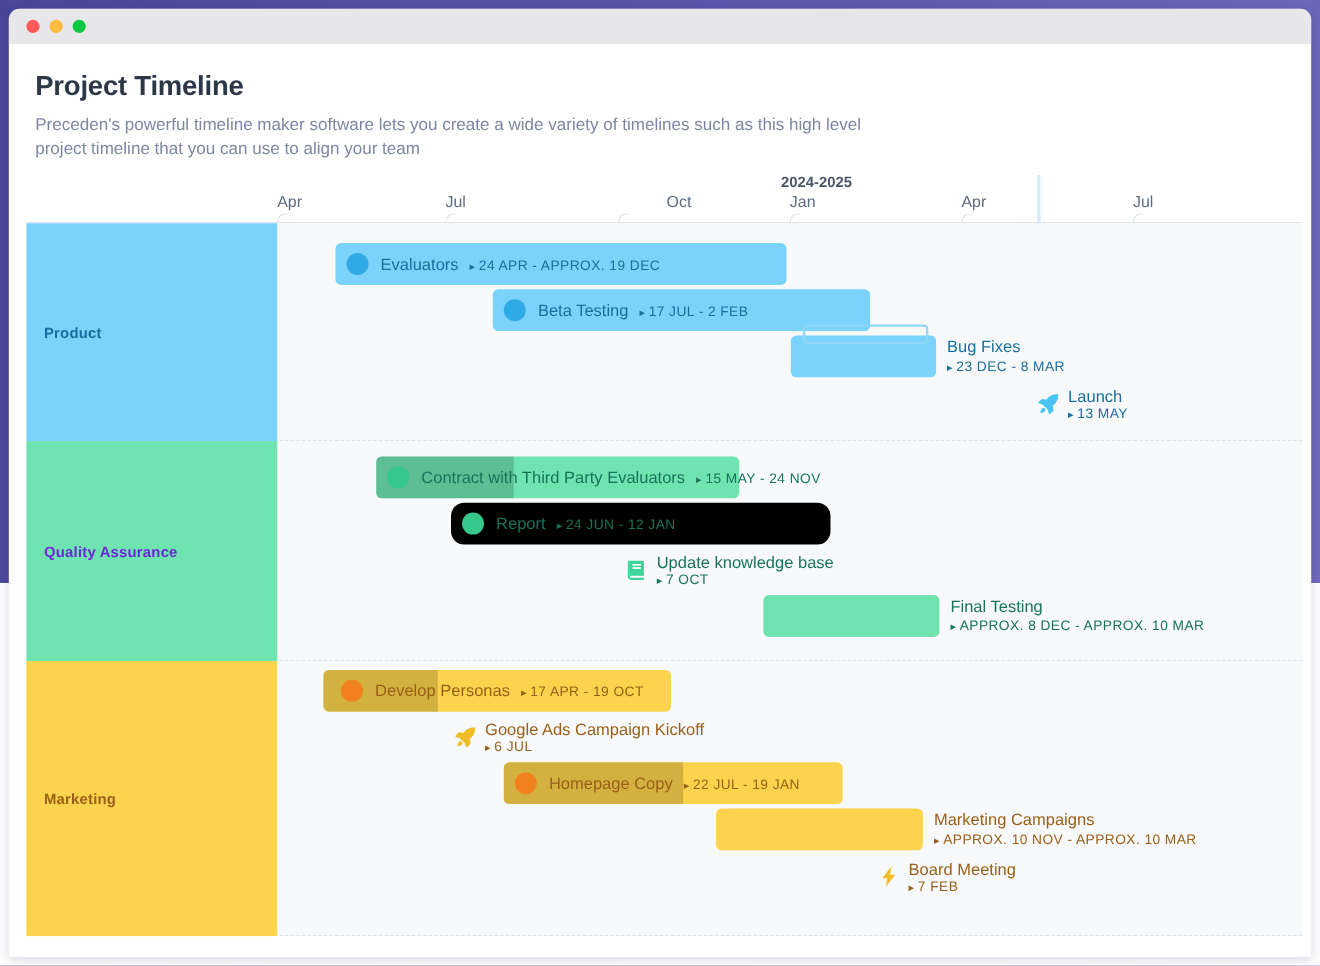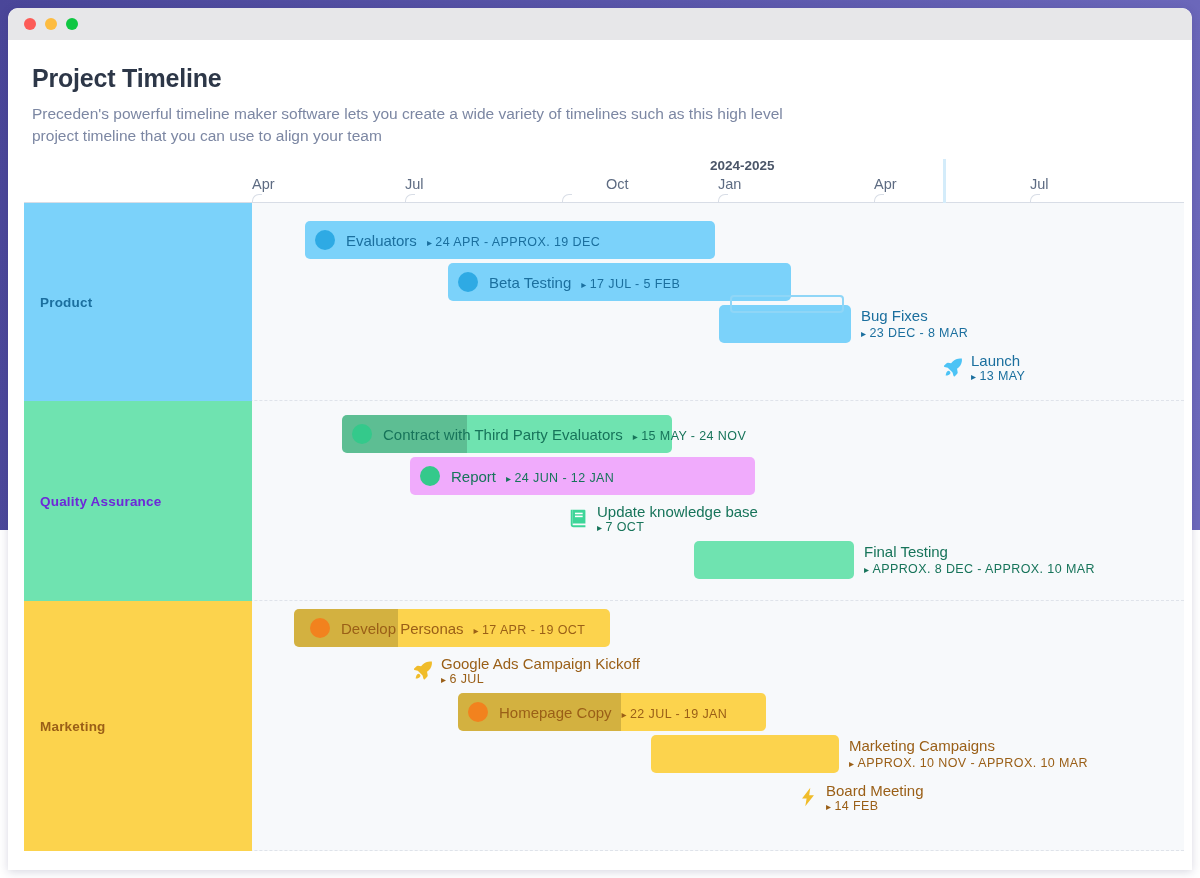--- a/index.html
+++ b/index.html
@@ -170,21 +170,21 @@
             <span class="bullet-dot" style="background: rgb(46, 170, 228);"></span>
             <span class="bar-text">
               <span class="item-name" style="color: rgb(27, 111, 158);">Evaluators</span>
               <span class="item-dates" style="color: rgb(27, 111, 158);">24 APR - APPROX. 19 DEC</span>
             </span>
           </div>
           <div class="bar" style="left: 424px; top: 60px; width: 343px; background: rgb(123, 210, 250);">
             <span class="bullet-dot" style="background: rgb(46, 170, 228);"></span>
             <span class="bar-text">
               <span class="item-name" style="color: rgb(27, 111, 158);">Beta Testing</span>
-              <span class="item-dates" style="color: rgb(27, 111, 158);">17 JUL - 5 FEB</span>
+              <span class="item-dates" style="color: rgb(27, 111, 158);">17 JUL - 2 FEB</span>
             </span>
           </div>
           <div class="bar" style="left: 695px; top: 102px; width: 132px; background: rgb(123, 210, 250);"></div>
           <div class="outside-label" style="left: 837px; top: 102px;">
             <span class="item-name" style="color: rgb(27, 111, 158);">Bug Fixes</span>
             <span class="item-dates" style="color: rgb(27, 111, 158);">23 DEC - 8 MAR</span>
           </div>
           <div class="milestone" style="left: 918px; top: 145px;">
             <span style="display: inline-flex;">
               <svg class="ms-icon" viewBox="0 0 24 24" fill="#4cc3f5">
@@ -204,21 +204,21 @@
             <span class="lane-label" style="color: #6d28d9;">Quality Assurance</span>
           </div>
           <div class="bar" style="left: 318px; top: 14px; width: 330px; background: rgb(111, 227, 176);">
             <div class="bar-progress" style="width: 38%;"></div>
             <span class="bullet-dot" style="background: rgb(52, 201, 139);"></span>
             <span class="bar-text">
               <span class="item-name" style="color: rgb(23, 116, 90);">Contract with Third Party Evaluators</span>
               <span class="item-dates" style="color: rgb(23, 116, 90);">15 MAY - 24 NOV</span>
             </span>
           </div>
-          <div class="bar" style="left: 386px; top: 56px; width: 345px; background: #f0abfc;">
+          <div class="bar" style="left: 386px; top: 56px; width: 345px; background: #000000; border-radius: 12px;">
             <span class="bullet-dot" style="background: rgb(52, 201, 139);"></span>
             <span class="bar-text">
               <span class="item-name" style="color: rgb(23, 116, 90);">Report</span>
               <span class="item-dates" style="color: rgb(23, 116, 90);">24 JUN - 12 JAN</span>
             </span>
           </div>
           <div class="milestone" style="left: 544px; top: 98px;">
             <span style="display: inline-flex;">
               <svg class="ms-icon" viewBox="0 0 24 24" fill="#3dd598">
                 <path d="M5 3h13a1 1 0 0 1 1 1v14H6a1 1 0 0 0-1 1V3z"></path>
@@ -277,21 +277,21 @@
             <span class="item-dates" style="color: rgb(154, 95, 23);">APPROX. 10 NOV - APPROX. 10 MAR</span>
           </div>
           <div class="milestone" style="left: 773px; top: 177px;">
             <span style="display: inline-flex;">
               <svg class="ms-icon" viewBox="0 0 24 24" fill="#f0bc2a">
                 <path d="M14.5 2 5.5 13.5h5L9 22l9.5-12h-5.2z"></path>
               </svg>
             </span>
             <span class="ms-text">
               <span class="item-name" style="color: rgb(154, 95, 23);">Board Meeting</span>
-              <span class="item-dates" style="color: rgb(154, 95, 23);">14 FEB</span>
+              <span class="item-dates" style="color: rgb(154, 95, 23);">7 FEB</span>
             </span>
           </div>
         </div>
         <div class="ghost-outline" style="left: 706px; top: 92px; width: 110px; height: 14px;"></div>
       </div>
   </div>
 
 </div>
 
 </body></html>

